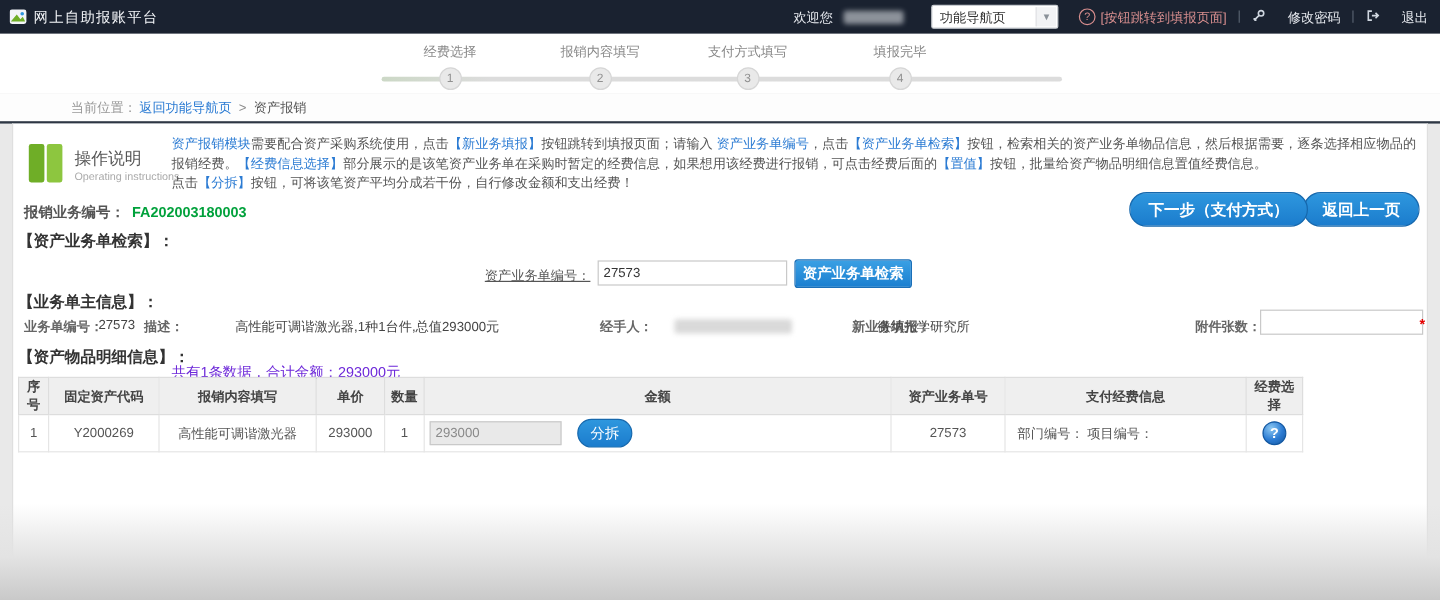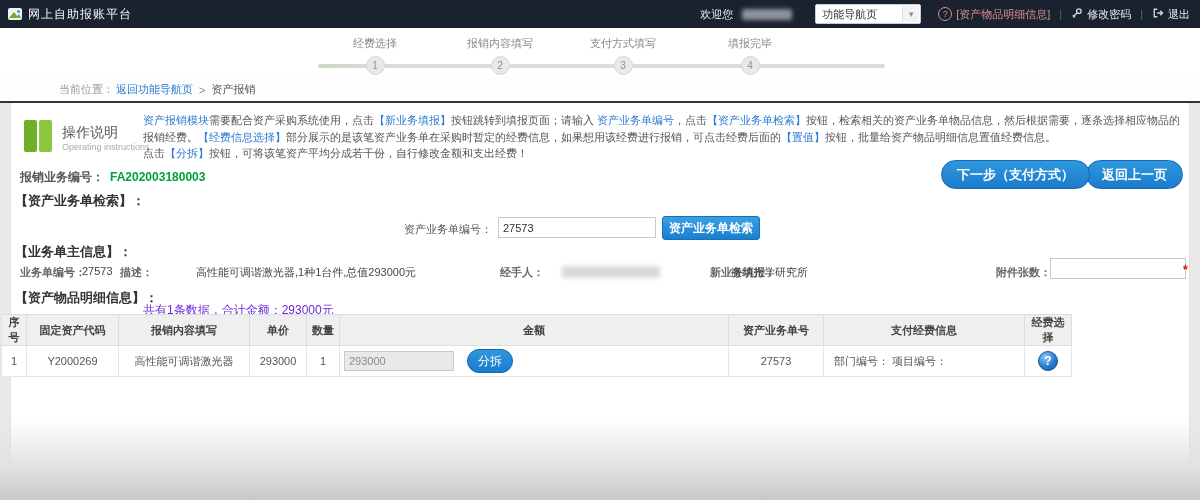--- a/index.html
+++ b/index.html
@@ -22,21 +22,21 @@
   .redacted-name{width:50px;height:11px;background:rgba(235,238,242,.55);border-radius:2px;filter:blur(2px);}
   .nav-select{background:#fff;border:1px solid #c9cdd2;border-radius:2px;height:18px;width:98px;
     display:flex;align-items:center;justify-content:space-between;font-size:11px;color:#333;
     padding-left:6px;cursor:pointer;margin-left:14px;}
   .nav-caret{width:16px;height:16px;display:flex;align-items:center;justify-content:center;
     color:#8a9199;font-size:8px;border-left:1px solid #e0e2e5;background:#f2f3f5;margin:1px;}
   .help-group{display:flex;align-items:center;gap:4px;color:#d98f8f;font-size:11px;cursor:pointer;margin-left:8px;}
   .qmark-circle{width:12px;height:12px;border:1px solid #d98f8f;border-radius:50%;font-size:9px;
     display:flex;align-items:center;justify-content:center;color:#d98f8f;}
   .top-sep{color:#5b6573;font-size:11px;}
-  .top-link{display:flex;align-items:center;gap:4px;color:#e7eaef;font-size:11px;cursor:pointer;}
+  .top-link{display:flex;align-items:center;gap:18px;color:#e7eaef;font-size:11px;cursor:pointer;}
 
   
   .stepper{position:absolute;left:0;top:28px;width:1200px;height:50px;background:#ffffff;}
   .step-line{position:absolute;left:318px;top:36px;width:567px;height:4px;border-radius:2px;
     background:linear-gradient(90deg,#ccd8c6 0px,#dcdcdc 90px,#dcdcdc 100%);}
   .step{position:absolute;top:0;width:120px;transform:translateX(-50%);text-align:center;}
   .step-label{font-size:11px;color:#888;margin-top:8px;height:16px;}
   .step-circle{width:17px;height:17px;border-radius:50%;background:#e9e9e9;border:1px solid #d6d6d6;
     color:#909090;font-size:10px;line-height:17px;margin:4px auto 0;}
 
@@ -69,21 +69,21 @@
   .pill{position:absolute;top:160px;height:29px;border-radius:15px;border:1px solid #1668ad;
     background:linear-gradient(#2e97de,#1b7ccd);color:#fff;font-size:13px;font-weight:bold;
     padding:0 15px;cursor:pointer;white-space:nowrap;font-family:inherit;}
   .pill-next{right:110px;}
   .pill-back{right:17px;}
 
   .sec-title{font-size:13px;font-weight:bold;color:#333;}
   .search-title{position:absolute;left:15px;top:192px;text-align:center;}
 
   
-  .search-label{position:absolute;left:380px;top:222px;width:112px;text-align:right;font-size:11px;color:#555;}
+  .search-label{position:absolute;left:380px;top:222px;width:112px;text-align:right;font-size:11px;color:#555;text-decoration:underline;}
   .search-input{position:absolute;left:498px;top:217px;width:148px;height:19px;border:1px solid #c9c9c9;
     font-size:11px;color:#333;padding:0 4px;font-family:inherit;}
   .btn-search{position:absolute;left:662px;top:216px;width:98px;height:24px;border:1px solid #1a6fb8;
     border-radius:3px;background:linear-gradient(#3aa0e4,#1b7fd0);color:#fff;font-size:12px;
     font-weight:bold;cursor:pointer;font-family:inherit;text-align:right;}
 
   .maininfo-title{position:absolute;left:15px;top:243px;}
 
   
   .lbl{position:absolute;font-size:11px;color:#666;top:265px;font-weight:bold;}
@@ -92,21 +92,21 @@
     background:#d9d9d9;border-radius:2px;filter:blur(2px);}
   .attach-input{position:absolute;left:1050px;top:258px;width:126px;height:19px;border:1px solid #c9c9c9;
     font-size:11px;padding:0 4px;font-family:inherit;}
   .req-mark{position:absolute;left:1183px;top:263px;color:#e60000;font-size:12px;font-weight:bold;}
 
   
   .detail-title{position:absolute;left:15px;top:289px;}
   .detail-summary{position:absolute;left:143px;top:290px;font-size:12px;font-weight:normal;color:#6d28d9;margin-top:12px;}
 
   
-  .asset-table{position:absolute;left:1px;top:314px;width:1070px;border-collapse:collapse;table-layout:fixed;padding-left:40px;}
+  .asset-table{position:absolute;left:15px;top:314px;width:1070px;border-collapse:collapse;table-layout:fixed;padding-left:40px;}
   .asset-table th{background:#efefef;border:1px solid #ddd;font-size:11px;color:#444;height:24px;
     font-weight:bold;padding:0 2px;overflow:hidden;}
   .asset-table td{border:1px solid #e5e5e5;font-size:11px;color:#555;height:30px;text-align:center;
     padding:0 2px;background:#fff;overflow:hidden;}
   td.cell-amount{text-align:left;padding-left:4px;}
   .amount-input{width:100px;height:18px;background:#e9e9e9;border:1px solid #c9c9c9;color:#8a8a8a;
     font-size:11px;padding:0 4px;vertical-align:middle;font-family:inherit;}
   .btn-split{width:46px;height:24px;border-radius:12px;border:1px solid #1668ad;margin-left:10px;
     background:linear-gradient(#2e97de,#1b7ccd);color:#fff;font-size:12px;cursor:pointer;
     vertical-align:middle;font-family:inherit;}
@@ -133,21 +133,21 @@
     </div>
     <div class="topbar-right">
       <span class="welcome">欢迎您</span>
       <span class="redacted-name"></span>
       <div class="nav-select">
         <span>功能导航页</span>
         <span class="nav-caret">▼</span>
       </div>
       <span class="help-group">
         <span class="qmark-circle">?</span>
-        <span>[资产物品明细信息]</span>
+        <span>[按钮跳转到填报页面]</span>
       </span>
       <span class="top-sep">|</span>
       <span class="top-link">
         <span>
           <svg width="12" height="12" viewBox="0 0 16 16">
               <g stroke="#cfd6df" stroke-width="1.8" fill="none">
                 <circle cx="10.5" cy="5.5" r="3"></circle>
                 <path d="M8.3 7.7 L3 13 M3 13 v-2.4 M5.4 13 h-2.4"></path>
               </g>
             </svg>

